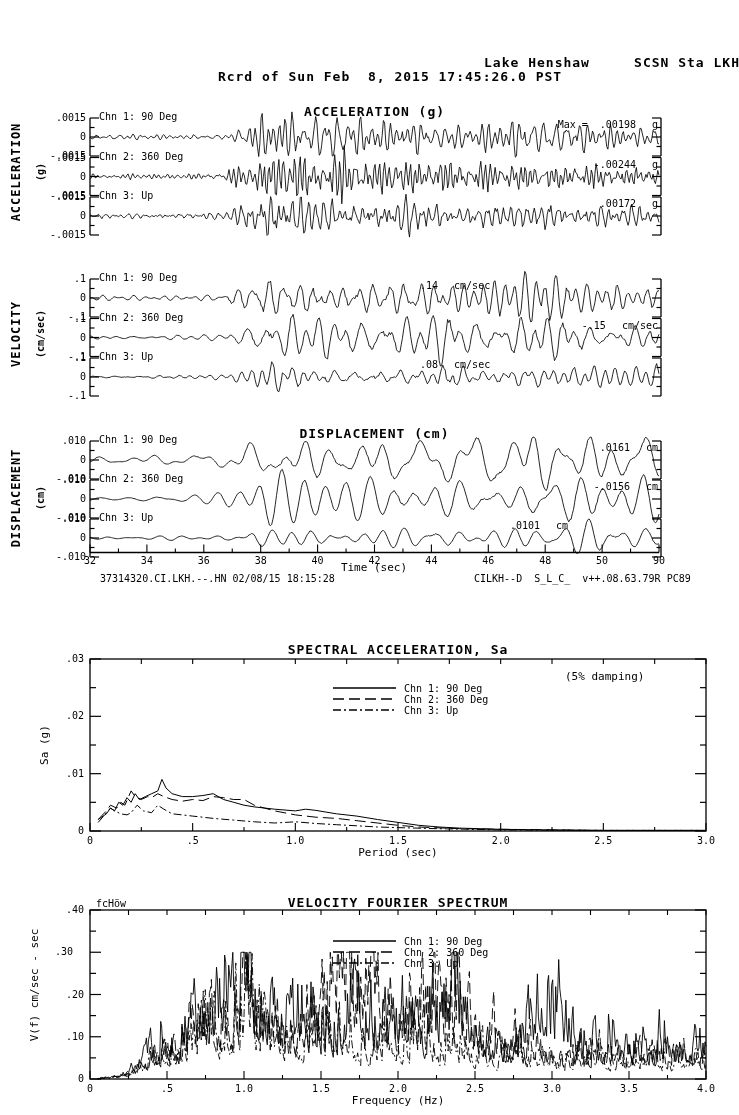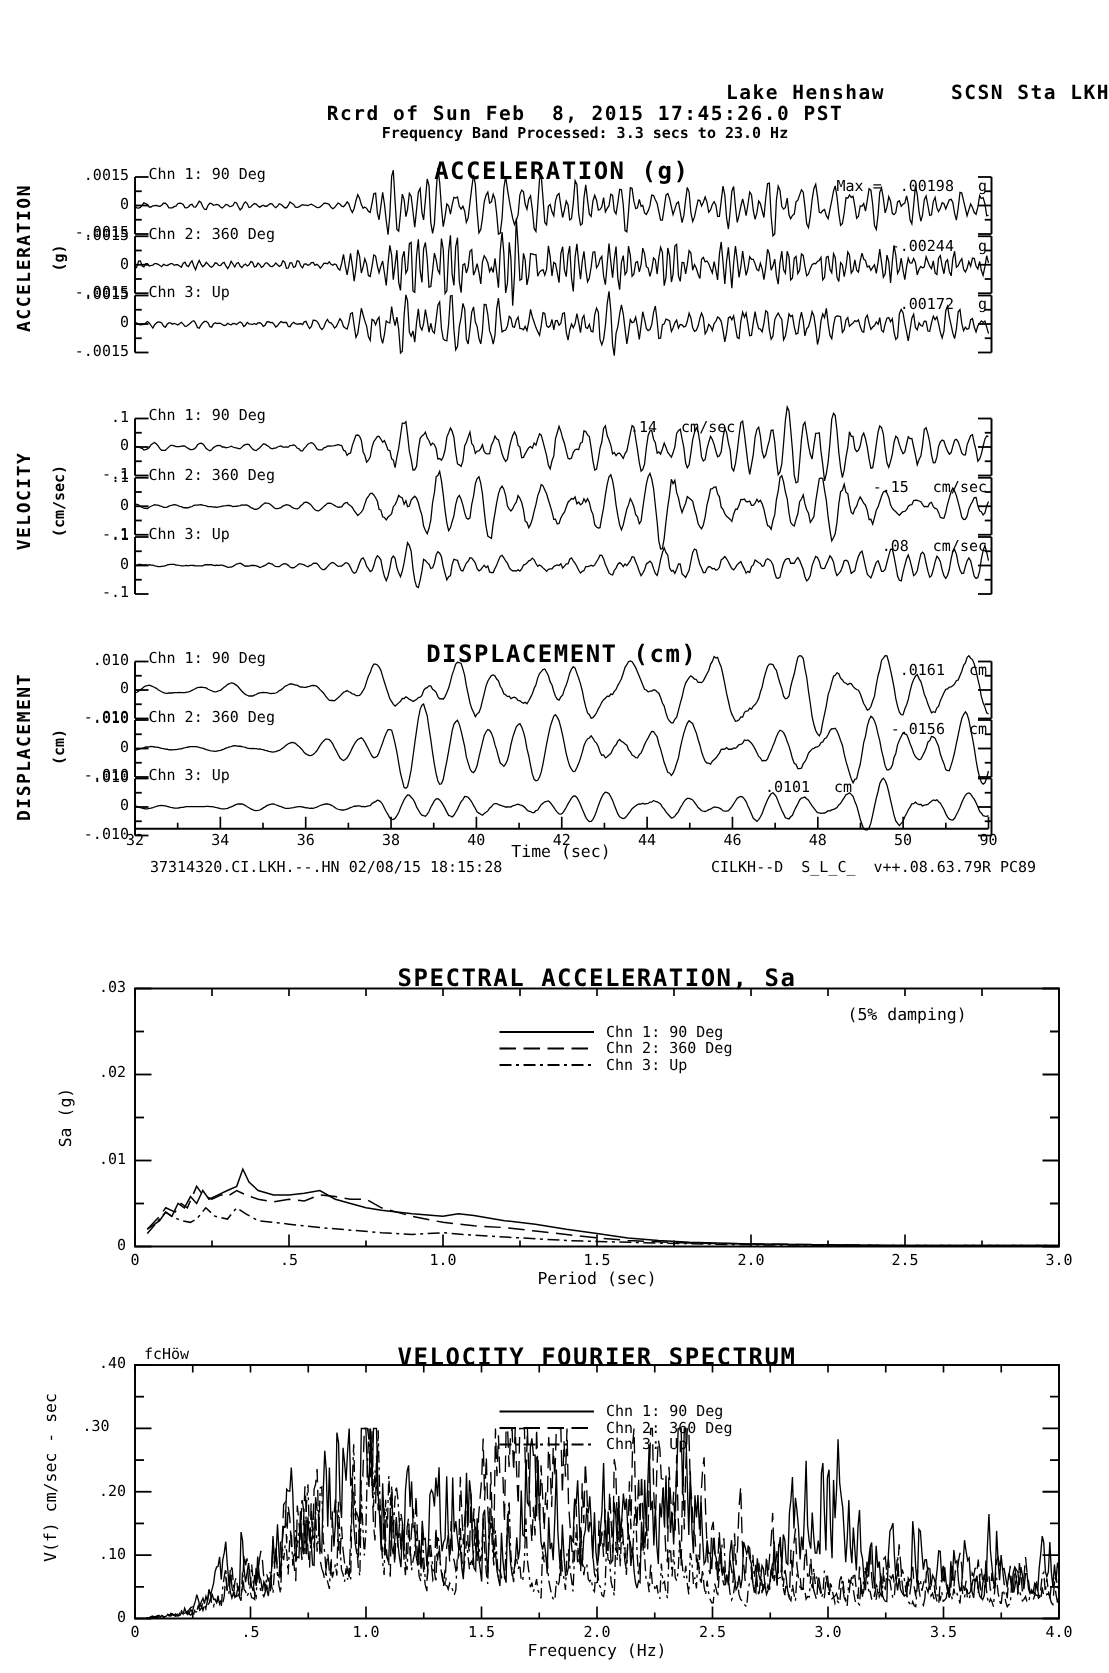--- a/index.html
+++ b/index.html
@@ -4,21 +4,21 @@
 <style>
   html,body{margin:0;padding:0;}
   body{width:739px;height:1115px;background:#ffffff;color:#000;
        font-family:"DejaVu Sans Mono","Liberation Mono",monospace;overflow:hidden;}
   #page{position:relative;width:739px;height:1115px;background:#fff;}
   .abs{position:absolute;white-space:pre;}
   .ctr{text-align:center;}
   .rot{transform:translate(-50%,-50%) rotate(-90deg);white-space:nowrap;}
   .hdrA{font-size:13px;font-weight:bold;letter-spacing:1px;}
   .hdrB{font-size:10px;font-weight:bold;}
-  .ptitle{font-size:16px;font-weight:bold;letter-spacing:1px;}
+  .ptitle{font-size:13px;font-weight:bold;letter-spacing:1px;}
   .side{font-size:12px;font-weight:bold;letter-spacing:1px;}
   .sideu{font-size:10px;font-weight:bold;}
   .lab10{font-size:10px;}
   .lab11{font-size:11px;}
   svg{position:absolute;left:0;top:0;}
 </style>
 </head>
 <body>
 
 <div id="page">
@@ -314,21 +314,20 @@
         <path d="M97.7 1078.8L98.7 1078.4L99.7 1078.5L100.7 1077.8L101.8 1077.4L102.8 1078.0L103.8 1077.6L104.8 1077.5L105.8 1076.9L106.8 1077.6L107.9 1077.8L108.9 1077.9L109.9 1078.2L110.9 1077.4L111.9 1077.1L112.9 1076.5L113.9 1077.4L115.0 1076.1L116.0 1077.0L117.0 1077.5L118.0 1077.0L119.0 1077.3L120.0 1075.4L121.1 1076.2L122.1 1073.8L123.1 1075.4L124.1 1075.1L125.1 1075.0L126.1 1076.1L127.2 1076.7L128.2 1075.3L129.2 1075.9L130.2 1071.9L131.2 1074.3L132.2 1070.5L133.2 1073.5L134.3 1071.9L135.3 1067.5L136.3 1070.7L137.3 1071.6L138.3 1067.3L139.3 1062.1L140.4 1067.3L141.4 1062.5L142.4 1066.3L143.4 1066.1L144.4 1070.1L145.4 1064.6L146.4 1069.3L147.5 1066.0L148.5 1069.0L149.5 1064.1L150.5 1051.0L151.5 1061.6L152.5 1058.6L153.6 1045.8L154.6 1057.7L155.6 1064.4L156.6 1054.5L157.6 1051.2L158.6 1061.0L159.6 1057.3L160.7 1063.9L161.7 1057.1L162.7 1035.8L163.7 1043.5L164.7 1038.9L165.7 1054.6L166.8 1061.2L167.8 1065.1L168.8 1065.4L169.8 1066.3L170.8 1043.1L171.8 1052.8L172.8 1040.7L173.9 1033.9L174.9 1039.6L175.9 1052.3L176.9 1060.7L177.9 1057.3L178.9 1061.2L180.0 1062.6L181.0 1050.9L182.0 1026.8L183.0 1044.3L184.0 1032.0L185.0 1049.4L186.1 1051.2L187.1 1025.8L188.1 1028.4L189.1 1003.0L190.1 1001.6L191.1 1028.9L192.1 1003.8L193.2 1012.1L194.2 1029.9L195.2 1034.4L196.2 1045.0L197.2 1054.1L198.2 1003.7L199.3 1014.4L200.3 1028.7L201.3 1040.0L202.3 1015.4L203.3 990.9L204.3 1009.8L205.3 1033.3L206.4 1045.0L207.4 1002.2L208.4 1026.3L209.4 992.7L210.4 989.5L211.4 979.4L212.5 1019.0L213.5 1040.4L214.5 1045.6L215.5 1048.5L216.5 1053.4L217.5 1045.2L218.5 1035.1L219.6 1047.6L220.6 1051.2L221.6 1007.7L222.6 1010.6L223.6 999.7L224.6 1005.5L225.7 1033.2L226.7 1037.5L227.7 1017.7L228.7 1033.1L229.7 1041.7L230.7 1040.3L231.7 1047.1L232.8 1051.6L233.8 1023.3L234.8 994.3L235.8 995.4L236.8 1010.9L237.8 1008.5L238.9 1012.2L239.9 1032.6L240.9 983.0L241.9 984.0L242.9 952.3L243.9 952.3L245.0 952.3L246.0 959.7L247.0 954.5L248.0 983.8L249.0 1017.1L250.0 1027.0L251.0 970.3L252.1 1006.9L253.1 1003.4L254.1 1027.8L255.1 1034.7L256.1 1005.6L257.1 1027.1L258.2 1039.1L259.2 1041.9L260.2 1051.1L261.2 994.2L262.2 1027.1L263.2 1043.1L264.2 1014.7L265.3 1031.5L266.3 1015.7L267.3 1032.9L268.3 1020.3L269.3 1038.7L270.3 1050.1L271.4 1018.6L272.4 1011.6L273.4 1037.1L274.4 1019.8L275.4 1005.9L276.4 1021.4L277.4 996.9L278.5 1029.8L279.5 1043.8L280.5 1043.2L281.5 1038.7L282.5 1048.0L283.5 1056.6L284.6 1060.8L285.6 1032.0L286.6 1034.3L287.6 1043.3L288.6 1053.4L289.6 1051.1L290.6 1017.9L291.7 1040.5L292.7 1031.0L293.7 1043.7L294.7 1048.2L295.7 1055.4L296.7 1056.4L297.8 1031.4L298.8 1023.4L299.8 1041.4L300.8 1014.0L301.8 1037.8L302.8 1040.5L303.9 1047.1L304.9 1044.9L305.9 1032.1L306.9 984.6L307.9 1009.0L308.9 1029.6L309.9 1012.6L311.0 996.5L312.0 1028.3L313.0 1035.3L314.0 995.6L315.0 1027.1L316.0 1005.5L317.1 1032.2L318.1 1037.8L319.1 1010.2L320.1 998.1L321.1 986.3L322.1 959.0L323.1 1000.3L324.2 971.1L325.2 1005.2L326.2 1026.2L327.2 981.4L328.2 1015.3L329.2 1032.8L330.3 952.3L331.3 984.1L332.3 956.8L333.3 984.8L334.3 985.0L335.3 984.6L336.3 1015.0L337.4 952.3L338.4 952.3L339.4 978.0L340.4 955.6L341.4 952.3L342.4 980.6L343.5 952.3L344.5 983.2L345.5 1003.5L346.5 952.3L347.5 952.3L348.5 952.3L349.6 952.3L350.6 990.3L351.6 952.3L352.6 983.5L353.6 1011.7L354.6 1028.1L355.6 1004.6L356.7 1023.7L357.7 952.3L358.7 983.4L359.7 1015.8L360.7 976.9L361.7 996.4L362.8 1020.0L363.8 994.8L364.8 1006.5L365.8 958.1L366.8 980.0L367.8 1004.7L368.8 965.3L369.9 984.7L370.9 952.3L371.9 952.3L372.9 952.3L373.9 952.3L374.9 996.0L376.0 960.8L377.0 984.5L378.0 952.3L379.0 1002.3L380.0 1016.3L381.0 1029.5L382.0 1042.2L383.1 998.5L384.1 1004.6L385.1 1031.9L386.1 1036.6L387.1 1047.7L388.1 988.8L389.2 1015.5L390.2 975.2L391.2 992.8L392.2 1023.5L393.2 1014.6L394.2 1017.2L395.2 1036.2L396.3 1048.8L397.3 1055.3L398.3 1054.9L399.3 1013.9L400.3 1032.6L401.3 1021.1L402.4 1037.9L403.4 1006.2L404.4 1030.8L405.4 1034.0L406.4 994.5L407.4 1013.9L408.5 1035.1L409.5 972.8L410.5 979.2L411.5 1016.9L412.5 997.4L413.5 1023.9L414.5 1012.4L415.6 1028.8L416.6 1040.9L417.6 1046.8L418.6 1026.8L419.6 987.5L420.6 1019.5L421.7 963.7L422.7 952.3L423.7 1001.7L424.7 1018.7L425.7 985.0L426.7 1015.8L427.7 983.5L428.8 1016.4L429.8 1033.0L430.8 1014.7L431.8 1032.9L432.8 985.6L433.8 952.3L434.9 952.3L435.9 996.5L436.9 1017.0L437.9 979.4L438.9 959.8L439.9 965.8L440.9 985.7L442.0 986.0L443.0 1016.4L444.0 1036.6L445.0 1041.6L446.0 977.8L447.0 997.0L448.1 1013.6L449.1 994.5L450.1 1020.5L451.1 969.9L452.1 1011.5L453.1 1029.6L454.1 1043.9L455.2 979.9L456.2 1019.6L457.2 977.1L458.2 952.3L459.2 952.3L460.2 989.0L461.3 1001.7L462.3 1021.4L463.3 1023.6L464.3 1040.5L465.3 1042.9L466.3 1045.9L467.4 996.6L468.4 980.0L469.4 971.5L470.4 1007.1L471.4 1032.4L472.4 1046.0L473.4 1049.3L474.5 1018.8L475.5 1014.6L476.5 1032.1L477.5 1046.4L478.5 1042.2L479.5 1020.7L480.6 1041.3L481.6 1052.4L482.6 1056.5L483.6 1056.4L484.6 1048.4L485.6 1055.1L486.6 1040.0L487.7 1046.6L488.7 1055.2L489.7 1022.2L490.7 1043.4L491.7 1031.9L492.7 1004.6L493.8 991.2L494.8 1026.9L495.8 1043.1L496.8 1054.0L497.8 1036.1L498.8 1030.8L499.8 1032.2L500.9 1046.8L501.9 1056.0L502.9 1059.9L503.9 1061.8L504.9 1043.8L505.9 1042.6L507.0 1049.5L508.0 1055.5L509.0 1059.3L510.0 1055.8L511.0 1037.1L512.0 1051.4L513.1 1037.2L514.1 1027.3L515.1 1008.6L516.1 1035.9L517.1 1048.1L518.1 1057.1L519.1 1029.9L520.2 1030.0L521.2 1049.3L522.2 1058.8L523.2 1063.4L524.2 1053.4L525.2 1060.9L526.3 1064.4L527.3 1033.2L528.3 1050.4L529.3 1028.7L530.3 1019.1L531.3 1043.8L532.3 1051.8L533.4 1058.3L534.4 1058.6L535.4 1059.3L536.4 1039.4L537.4 1031.9L538.4 1050.7L539.5 1050.6L540.5 1038.4L541.5 1053.0L542.5 1060.2L543.5 1063.4L544.5 1067.0L545.5 1049.4L546.6 1056.1L547.6 1062.1L548.6 1066.2L549.6 1064.9L550.6 1054.1L551.6 1050.0L552.7 1059.9L553.7 1060.1L554.7 1065.8L555.7 1064.6L556.7 1064.0L557.7 1062.3L558.7 1066.4L559.8 1053.9L560.8 1050.9L561.8 1058.3L562.8 1065.1L563.8 1067.4L564.8 1065.6L565.9 1064.3L566.9 1053.4L567.9 1056.6L568.9 1050.5L569.9 1050.2L570.9 1060.0L572.0 1066.0L573.0 1044.4L574.0 1058.1L575.0 1065.0L576.0 1059.8L577.0 1045.0L578.0 1052.0L579.1 1040.5L580.1 1030.4L581.1 1051.0L582.1 1061.2L583.1 1064.6L584.1 1056.4L585.2 1058.4L586.2 1064.6L587.2 1062.2L588.2 1064.8L589.2 1039.1L590.2 1037.9L591.2 1048.1L592.3 1039.5L593.3 1050.9L594.3 1052.3L595.3 1049.5L596.3 1056.5L597.3 1054.3L598.4 1049.3L599.4 1029.5L600.4 1041.4L601.4 1055.0L602.4 1062.9L603.4 1065.4L604.4 1054.9L605.5 1054.3L606.5 1062.9L607.5 1055.4L608.5 1044.5L609.5 1058.1L610.5 1064.2L611.6 1046.3L612.6 1059.2L613.6 1065.5L614.6 1068.3L615.6 1070.2L616.6 1065.4L617.6 1048.0L618.7 1046.5L619.7 1042.7L620.7 1057.6L621.7 1057.0L622.7 1055.8L623.7 1063.8L624.8 1068.0L625.8 1070.5L626.8 1053.1L627.8 1054.3L628.8 1041.6L629.8 1053.8L630.9 1052.2L631.9 1062.6L632.9 1054.3L633.9 1058.4L634.9 1044.1L635.9 1058.2L636.9 1047.4L638.0 1049.0L639.0 1040.7L640.0 1035.3L641.0 1042.4L642.0 1056.3L643.0 1060.6L644.1 1053.9L645.1 1062.1L646.1 1062.5L647.1 1060.8L648.1 1048.7L649.1 1050.9L650.1 1045.2L651.2 1048.4L652.2 1039.7L653.2 1053.7L654.2 1062.4L655.2 1066.2L656.2 1063.5L657.3 1039.4L658.3 1054.6L659.3 1050.4L660.3 1060.5L661.3 1048.5L662.3 1059.0L663.3 1055.5L664.4 1040.4L665.4 1038.4L666.4 1043.2L667.4 1047.6L668.4 1046.2L669.4 1055.8L670.5 1060.1L671.5 1065.4L672.5 1051.6L673.5 1043.9L674.5 1057.6L675.5 1063.1L676.5 1044.2L677.6 1053.2L678.6 1062.5L679.6 1042.1L680.6 1049.9L681.6 1061.0L682.6 1052.0L683.7 1038.0L684.7 1048.6L685.7 1054.3L686.7 1061.5L687.7 1061.0L688.7 1066.9L689.8 1063.7L690.8 1052.4L691.8 1060.0L692.8 1065.3L693.8 1067.2L694.8 1058.2L695.8 1063.5L696.9 1061.0L697.9 1063.1L698.9 1062.4L699.9 1064.6L700.9 1068.5L701.9 1069.7L703.0 1054.2L704.0 1062.9L705.0 1068.4L706.0 1064.6" fill="none" stroke="#000000" stroke-width="0.9" stroke-dasharray="11,5"></path>
         <path d="M97.7 1078.9L98.7 1078.8L99.7 1078.8L100.7 1078.7L101.8 1078.4L102.8 1078.3L103.8 1078.5L104.8 1078.5L105.8 1077.6L106.8 1078.1L107.9 1078.1L108.9 1078.3L109.9 1078.4L110.9 1077.0L111.9 1077.5L112.9 1077.0L113.9 1076.2L115.0 1076.5L116.0 1076.4L117.0 1077.1L118.0 1077.1L119.0 1075.0L120.0 1075.7L121.1 1073.9L122.1 1075.7L123.1 1075.6L124.1 1075.3L125.1 1076.3L126.1 1073.1L127.2 1071.7L128.2 1071.3L129.2 1074.1L130.2 1074.6L131.2 1074.5L132.2 1071.5L133.2 1070.9L134.3 1070.6L135.3 1073.6L136.3 1069.6L137.3 1072.7L138.3 1069.9L139.3 1069.1L140.4 1065.5L141.4 1070.1L142.4 1071.1L143.4 1066.4L144.4 1068.5L145.4 1063.8L146.4 1068.7L147.5 1071.6L148.5 1058.0L149.5 1051.1L150.5 1045.5L151.5 1059.7L152.5 1062.8L153.6 1053.0L154.6 1043.6L155.6 1056.6L156.6 1064.1L157.6 1064.3L158.6 1057.2L159.6 1064.7L160.7 1067.1L161.7 1047.4L162.7 1059.6L163.7 1060.8L164.7 1064.4L165.7 1061.8L166.8 1057.9L167.8 1043.0L168.8 1054.8L169.8 1062.9L170.8 1064.8L171.8 1043.4L172.8 1053.2L173.9 1061.7L174.9 1062.3L175.9 1064.3L176.9 1061.2L177.9 1049.6L178.9 1054.4L180.0 1047.9L181.0 1056.7L182.0 1062.3L183.0 1046.4L184.0 1031.3L185.0 1049.7L186.1 1057.8L187.1 1062.3L188.1 1030.2L189.1 1040.2L190.1 1030.0L191.1 1034.2L192.1 1049.7L193.2 1025.3L194.2 1021.1L195.2 1043.8L196.2 1038.9L197.2 1020.0L198.2 1031.7L199.3 1021.8L200.3 1024.4L201.3 998.7L202.3 1006.0L203.3 1036.0L204.3 1003.3L205.3 989.6L206.4 1026.1L207.4 1033.7L208.4 1014.5L209.4 1032.0L210.4 1008.0L211.4 1034.4L212.5 1021.2L213.5 991.9L214.5 991.3L215.5 1026.8L216.5 1035.2L217.5 1049.6L218.5 1054.8L219.6 1059.3L220.6 1040.6L221.6 1051.8L222.6 1047.1L223.6 1042.9L224.6 1050.4L225.7 1001.2L226.7 1031.9L227.7 1046.6L228.7 1049.6L229.7 1054.5L230.7 1045.6L231.7 1053.1L232.8 1045.3L233.8 1052.9L234.8 990.5L235.8 962.9L236.8 1001.8L237.8 1030.9L238.9 1045.2L239.9 1050.6L240.9 996.4L241.9 1018.0L242.9 1036.9L243.9 1021.2L245.0 974.9L246.0 952.3L247.0 984.8L248.0 954.1L249.0 1004.8L250.0 980.2L251.0 994.3L252.1 953.5L253.1 993.1L254.1 1025.1L255.1 1041.6L256.1 1050.0L257.1 999.8L258.2 1019.8L259.2 984.1L260.2 1003.6L261.2 990.4L262.2 1022.9L263.2 1000.7L264.2 990.4L265.3 999.8L266.3 1016.2L267.3 1009.1L268.3 1015.3L269.3 1031.3L270.3 1042.6L271.4 1046.6L272.4 1020.0L273.4 1029.9L274.4 1046.8L275.4 1040.2L276.4 1035.8L277.4 1020.3L278.5 1041.2L279.5 1051.1L280.5 1054.0L281.5 1018.1L282.5 1039.5L283.5 1052.4L284.6 1054.0L285.6 1043.4L286.6 1026.0L287.6 1035.5L288.6 1046.7L289.6 1047.5L290.6 1055.0L291.7 1023.6L292.7 1027.9L293.7 1044.5L294.7 1050.9L295.7 1057.3L296.7 1046.6L297.8 1056.9L298.8 1059.5L299.8 1055.4L300.8 1056.9L301.8 1060.1L302.8 1063.4L303.9 1060.0L304.9 1037.1L305.9 1037.2L306.9 1017.6L307.9 1039.3L308.9 1049.5L309.9 1039.5L311.0 1027.4L312.0 1037.2L313.0 1046.2L314.0 1039.3L315.0 1043.4L316.0 1030.6L317.1 1016.4L318.1 1040.7L319.1 1026.5L320.1 1040.9L321.1 1036.6L322.1 1012.0L323.1 1033.2L324.2 1048.4L325.2 1056.0L326.2 1006.5L327.2 1005.4L328.2 1030.5L329.2 1043.6L330.3 1020.3L331.3 1038.7L332.3 1051.5L333.3 1046.2L334.3 1051.6L335.3 1049.8L336.3 1051.8L337.4 1034.9L338.4 1016.2L339.4 1000.5L340.4 1033.4L341.4 1047.2L342.4 1054.8L343.5 1040.2L344.5 1039.8L345.5 1045.9L346.5 1042.9L347.5 1053.6L348.5 1054.1L349.6 1040.1L350.6 1012.4L351.6 1040.1L352.6 1048.2L353.6 1058.2L354.6 1055.1L355.6 1061.1L356.7 1057.7L357.7 1052.8L358.7 1060.4L359.7 1062.5L360.7 1065.6L361.7 1034.3L362.8 1041.4L363.8 1035.5L364.8 1039.6L365.8 1053.5L366.8 1058.6L367.8 1063.5L368.8 1065.9L369.9 1067.0L370.9 1054.1L371.9 1057.8L372.9 1053.9L373.9 1032.3L374.9 1047.3L376.0 1052.3L377.0 1060.0L378.0 1035.9L379.0 1032.7L380.0 1046.2L381.0 1052.9L382.0 1060.9L383.1 1035.8L384.1 1021.4L385.1 1043.0L386.1 1035.7L387.1 1018.2L388.1 1034.4L389.2 1050.1L390.2 1042.7L391.2 1042.7L392.2 1052.9L393.2 1054.3L394.2 1052.6L395.2 1059.5L396.3 1061.0L397.3 1046.4L398.3 1047.5L399.3 1056.2L400.3 1058.2L401.3 1063.5L402.4 1064.4L403.4 1058.7L404.4 1027.7L405.4 1039.8L406.4 1040.5L407.4 1054.5L408.5 1059.1L409.5 1063.6L410.5 1027.9L411.5 1040.3L412.5 1020.9L413.5 1044.1L414.5 1018.1L415.6 1032.1L416.6 1031.9L417.6 1050.0L418.6 1025.8L419.6 1024.4L420.6 1031.4L421.7 1038.3L422.7 1015.3L423.7 1002.9L424.7 1034.8L425.7 1051.0L426.7 1040.1L427.7 1029.1L428.8 1029.3L429.8 1038.4L430.8 1053.8L431.8 1053.9L432.8 1061.5L433.8 1042.3L434.9 1056.3L435.9 1055.9L436.9 1060.6L437.9 1056.7L438.9 1063.4L439.9 1065.9L440.9 1042.4L442.0 1055.5L443.0 1054.4L444.0 1062.0L445.0 1065.3L446.0 1034.6L447.0 1032.0L448.1 1051.0L449.1 1033.3L450.1 1051.4L451.1 1053.9L452.1 1047.7L453.1 1026.9L454.1 1035.9L455.2 1046.7L456.2 1052.0L457.2 1043.9L458.2 1055.9L459.2 1062.9L460.2 1035.4L461.3 1041.6L462.3 1055.9L463.3 1051.6L464.3 1059.0L465.3 1036.1L466.3 1049.9L467.4 1056.3L468.4 1046.3L469.4 1057.7L470.4 1063.4L471.4 1053.8L472.4 1061.6L473.4 1066.2L474.5 1068.5L475.5 1068.5L476.5 1055.7L477.5 1059.5L478.5 1064.6L479.5 1048.5L480.6 1035.9L481.6 1028.7L482.6 1025.6L483.6 1048.4L484.6 1052.4L485.6 1052.7L486.6 1061.6L487.7 1066.6L488.7 1064.4L489.7 1057.6L490.7 1053.2L491.7 1055.4L492.7 1063.1L493.8 1066.4L494.8 1067.1L495.8 1069.4L496.8 1070.2L497.8 1071.2L498.8 1059.4L499.8 1054.9L500.9 1053.0L501.9 1036.6L502.9 1051.7L503.9 1042.6L504.9 1056.5L505.9 1064.1L507.0 1053.3L508.0 1062.1L509.0 1055.5L510.0 1058.5L511.0 1060.8L512.0 1056.7L513.1 1059.8L514.1 1047.5L515.1 1042.0L516.1 1054.1L517.1 1042.2L518.1 1033.5L519.1 1052.2L520.2 1051.7L521.2 1044.1L522.2 1058.0L523.2 1045.4L524.2 1052.2L525.2 1061.9L526.3 1065.7L527.3 1067.1L528.3 1056.4L529.3 1062.6L530.3 1067.3L531.3 1050.1L532.3 1051.4L533.4 1051.0L534.4 1061.5L535.4 1058.8L536.4 1059.4L537.4 1066.0L538.4 1064.4L539.5 1064.6L540.5 1050.5L541.5 1060.0L542.5 1045.7L543.5 1055.9L544.5 1051.1L545.5 1056.7L546.6 1059.8L547.6 1064.9L548.6 1062.7L549.6 1047.1L550.6 1050.1L551.6 1056.1L552.7 1064.8L553.7 1054.4L554.7 1059.8L555.7 1064.2L556.7 1069.0L557.7 1066.7L558.7 1068.0L559.8 1069.0L560.8 1056.6L561.8 1052.4L562.8 1061.5L563.8 1067.5L564.8 1070.5L565.9 1053.4L566.9 1054.7L567.9 1051.3L568.9 1059.9L569.9 1066.3L570.9 1069.6L572.0 1068.8L573.0 1069.8L574.0 1055.9L575.0 1064.4L576.0 1047.9L577.0 1047.9L578.0 1051.8L579.1 1060.5L580.1 1061.0L581.1 1066.1L582.1 1066.6L583.1 1062.7L584.1 1066.4L585.2 1058.6L586.2 1064.0L587.2 1048.2L588.2 1060.2L589.2 1050.3L590.2 1061.3L591.2 1048.5L592.3 1052.9L593.3 1053.8L594.3 1060.8L595.3 1065.7L596.3 1063.6L597.3 1047.7L598.4 1037.4L599.4 1055.0L600.4 1054.0L601.4 1046.3L602.4 1049.3L603.4 1056.5L604.4 1062.5L605.5 1067.8L606.5 1069.0L607.5 1070.9L608.5 1067.7L609.5 1070.5L610.5 1071.1L611.6 1055.5L612.6 1056.2L613.6 1053.2L614.6 1060.5L615.6 1055.9L616.6 1052.1L617.6 1058.4L618.7 1061.4L619.7 1056.1L620.7 1063.9L621.7 1062.2L622.7 1066.1L623.7 1054.5L624.8 1064.1L625.8 1061.6L626.8 1067.1L627.8 1061.1L628.8 1067.5L629.8 1066.7L630.9 1065.2L631.9 1056.5L632.9 1064.8L633.9 1061.8L634.9 1066.4L635.9 1059.1L636.9 1064.1L638.0 1062.5L639.0 1064.8L640.0 1069.0L641.0 1055.1L642.0 1064.4L643.0 1065.0L644.1 1058.5L645.1 1066.2L646.1 1066.1L647.1 1062.1L648.1 1056.5L649.1 1051.0L650.1 1055.8L651.2 1050.4L652.2 1062.1L653.2 1051.2L654.2 1045.7L655.2 1054.7L656.2 1051.3L657.3 1057.3L658.3 1065.5L659.3 1069.1L660.3 1066.0L661.3 1067.7L662.3 1071.1L663.3 1057.7L664.4 1051.8L665.4 1062.1L666.4 1066.7L667.4 1070.7L668.4 1059.7L669.4 1062.2L670.5 1067.9L671.5 1071.2L672.5 1069.7L673.5 1069.5L674.5 1055.4L675.5 1063.2L676.5 1058.5L677.6 1050.4L678.6 1062.3L679.6 1060.2L680.6 1064.0L681.6 1067.3L682.6 1066.3L683.7 1064.4L684.7 1068.1L685.7 1068.3L686.7 1063.5L687.7 1061.8L688.7 1061.7L689.8 1061.8L690.8 1063.6L691.8 1063.5L692.8 1067.1L693.8 1060.0L694.8 1049.9L695.8 1048.4L696.9 1061.3L697.9 1052.3L698.9 1060.6L699.9 1065.9L700.9 1056.5L701.9 1057.7L703.0 1054.9L704.0 1050.2L705.0 1058.8L706.0 1053.3" fill="none" stroke="#000000" stroke-width="0.9" stroke-dasharray="8,3,2,3"></path>
         <line x1="333" y1="941" x2="396" y2="941" stroke="#000000" stroke-width="1.4" stroke-dasharray="none"></line>
         <line x1="333" y1="952" x2="396" y2="952" stroke="#000000" stroke-width="1.4" stroke-dasharray="11,5"></line>
         <line x1="333" y1="963" x2="396" y2="963" stroke="#000000" stroke-width="1.4" stroke-dasharray="8,3,2,3"></line>
       </g>
     </svg>
 
   <div class="abs ctr hdrA" style="left:40px;top:55px;width:700px;text-align:right;">Lake Henshaw     SCSN Sta LKH</div>
   <div class="abs ctr hdrA" style="left:40px;top:69px;width:700px;">Rcrd of Sun Feb  8, 2015 17:45:26.0 PST</div>
-  <div class="abs ctr hdrB" style="left:40px;top:84px;width:700px;">Frequency Band Processed: 3.3 secs to 23.0 Hz</div>
 
   <div class="abs ctr ptitle" style="left:40px;top:104px;width:669px;">ACCELERATION (g)</div>
   <div class="abs ctr ptitle" style="left:40px;top:426px;width:669px;">DISPLACEMENT (cm)</div>
 
   <div class="abs rot side" style="left:16px;top:172px;">ACCELERATION</div>
   <div class="abs rot sideu" style="left:40px;top:172px;">(g)</div>
   <div class="abs rot side" style="left:16px;top:334px;">VELOCITY</div>
   <div class="abs rot sideu" style="left:40px;top:334px;">(cm/sec)</div>
   <div class="abs rot side" style="left:16px;top:498px;">DISPLACEMENT</div>
   <div class="abs rot sideu" style="left:40px;top:498px;">(cm)</div>
@@ -369,21 +368,21 @@
     <div class="abs lab10" style="left: 420px; top: 280px; width: 238px; text-align: left;"><span>.14</span><span style="margin-left: 16px;">cm/sec</span></div>
     <div class="abs lab10" style="left: 30px; top: 312.5px; width: 56px; text-align: right;">.1</div>
     <div class="abs lab10" style="left: 30px; top: 331.5px; width: 56px; text-align: right;">0</div>
     <div class="abs lab10" style="left: 30px; top: 350.5px; width: 56px; text-align: right;">-.1</div>
     <div class="abs lab10" style="left: 99px; top: 311.5px;">Chn 2: 360 Deg</div>
     <div class="abs lab10" style="left: 420px; top: 319.5px; width: 238px; text-align: right;"><span>-.15</span><span style="margin-left: 16px;">cm/sec</span></div>
     <div class="abs lab10" style="left: 30px; top: 352px; width: 56px; text-align: right;">.1</div>
     <div class="abs lab10" style="left: 30px; top: 371px; width: 56px; text-align: right;">0</div>
     <div class="abs lab10" style="left: 30px; top: 390px; width: 56px; text-align: right;">-.1</div>
     <div class="abs lab10" style="left: 99px; top: 351px;">Chn 3: Up</div>
-    <div class="abs lab10" style="left: 420px; top: 359px; width: 238px; text-align: right;"><span>.08</span><span style="margin-left: 16px;">cm/sec</span></div>
+    <div class="abs lab10" style="left: 420px; top: 359px; width: 238px; "><span>.08</span><span style="margin-left: 16px;">cm/sec</span></div>
     <div class="abs lab10" style="left: 30px; top: 435px; width: 56px; text-align: right;">.010</div>
     <div class="abs lab10" style="left: 30px; top: 454px; width: 56px; text-align: right;">0</div>
     <div class="abs lab10" style="left: 30px; top: 473px; width: 56px; text-align: right;">-.010</div>
     <div class="abs lab10" style="left: 99px; top: 434px;">Chn 1: 90 Deg</div>
     <div class="abs lab10" style="left: 420px; top: 442px; width: 238px; text-align: right;"><span>.0161</span><span style="margin-left: 16px;">cm</span></div>
     <div class="abs lab10" style="left: 30px; top: 474px; width: 56px; text-align: right;">.010</div>
     <div class="abs lab10" style="left: 30px; top: 493px; width: 56px; text-align: right;">0</div>
     <div class="abs lab10" style="left: 30px; top: 512px; width: 56px; text-align: right;">-.010</div>
     <div class="abs lab10" style="left: 99px; top: 473px;">Chn 2: 360 Deg</div>
     <div class="abs lab10" style="left: 420px; top: 481px; width: 238px; text-align: right;"><span>-.0156</span><span style="margin-left: 16px;">cm</span></div>

